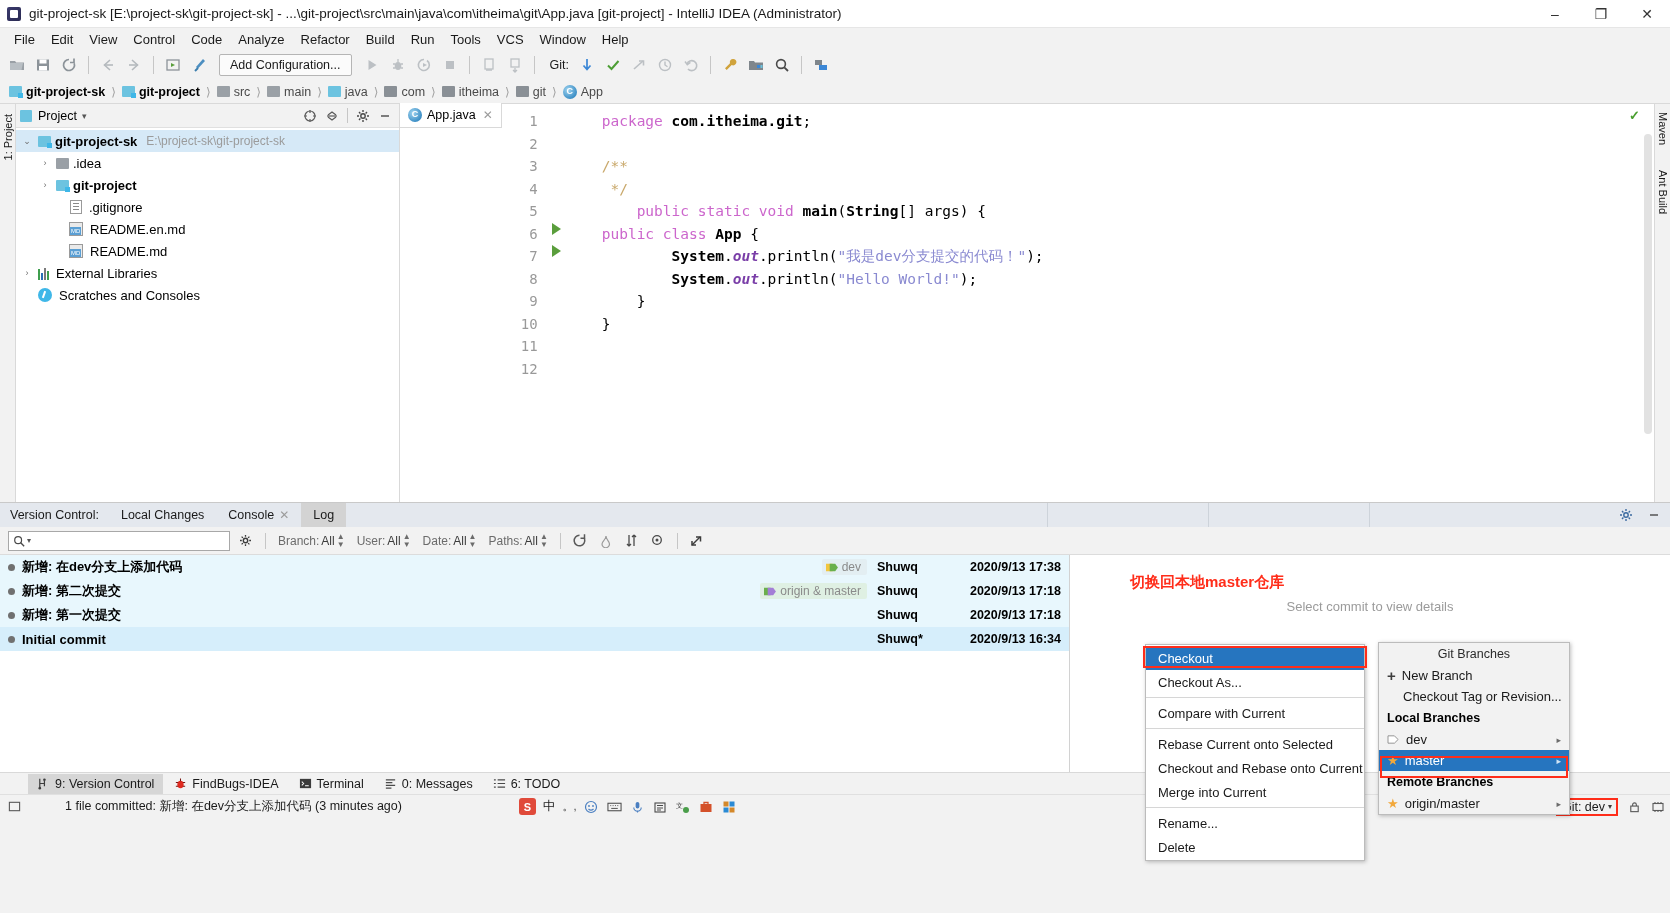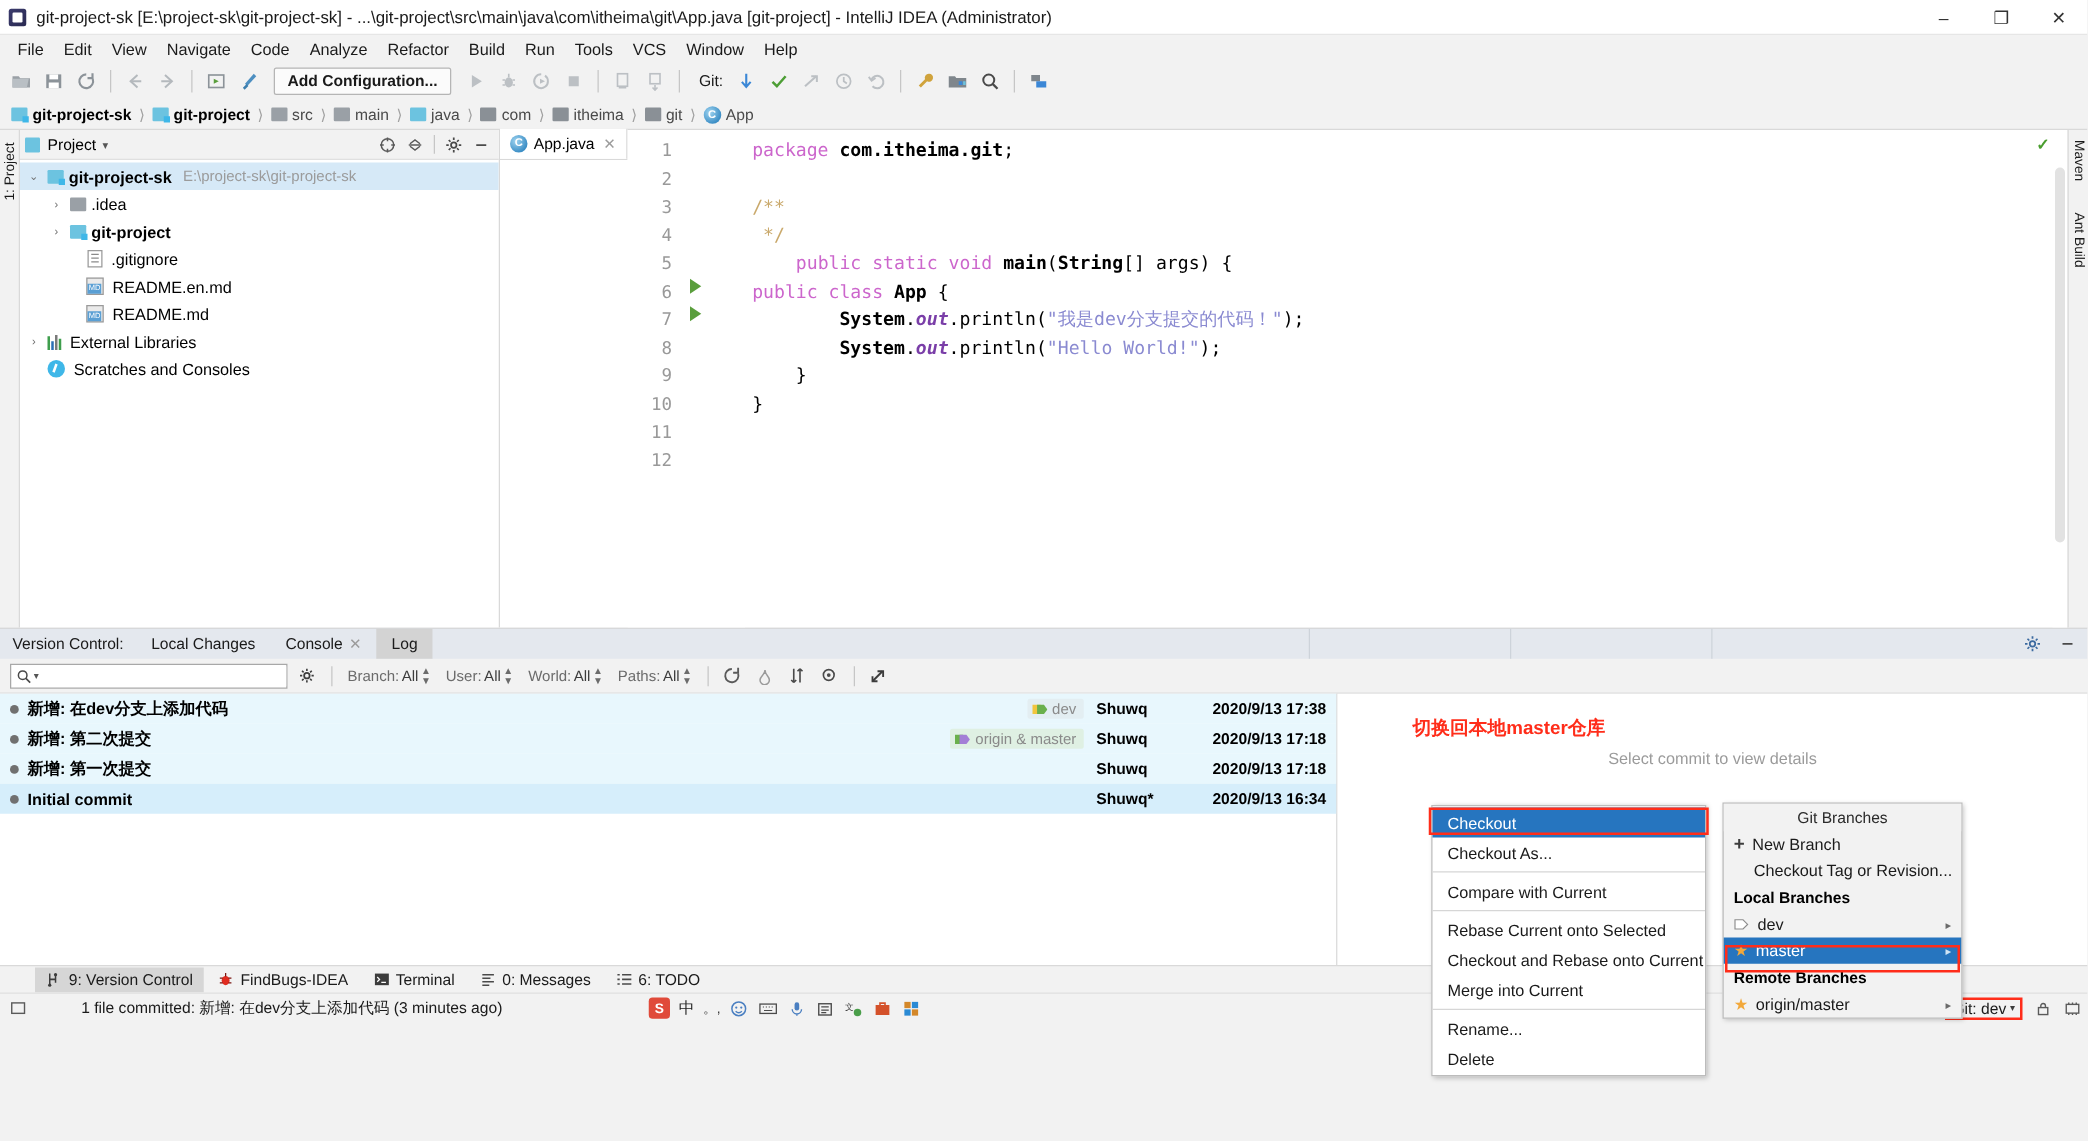--- a/index.html
+++ b/index.html
@@ -39,21 +39,20 @@
 
   
   #toolbar{height:30px;background:#f2f2f2;display:flex;align-items:center;padding-left:5px;gap:2px;}
   .tb{width:24px;height:24px;display:flex;align-items:center;justify-content:center;}
   .tb svg{display:block;}
   .tb-sep{width:1px;height:18px;background:#c6c6c6;margin:0 5px;}
   #add-config{
     height:22px;border:1px solid #b5b5b5;background:#fbfbfb;border-radius:2px;
     padding:0 10px;display:flex;align-items:center;font-size:12.5px;color:#1a1a1a;
     margin:0 6px;
-    font-weight:bold;
   }
   #git-label{font-size:12.5px;color:#1a1a1a;margin:0 4px 0 8px;}
 
   
   #breadcrumb{height:24px;background:#f2f2f2;display:flex;align-items:center;
     padding-left:6px;border-bottom:1px solid #d9d9d9;font-size:12.5px;gap:1px;}
   .crumb{display:flex;align-items:center;gap:4px;padding:0 3px;}
   .crumb .lbl{color:#4a4a4a;}
   .crumb.bold .lbl{color:#000;font-weight:bold;}
   .crumb-sep{color:#a0a0a0;font-size:12px;margin:0 2px;}
@@ -217,21 +216,21 @@
     <div class="wbtn" id="wbtn-min">–</div>
     <div class="wbtn" id="wbtn-max">❐</div>
     <div class="wbtn" id="wbtn-close">✕</div>
   </div>
 </div>
 
 <div id="menubar">
   <div class="menu-item">File</div>
   <div class="menu-item">Edit</div>
   <div class="menu-item">View</div>
-  <div class="menu-item">Navigate</div>
+  <div class="menu-item">Control</div>
   <div class="menu-item">Code</div>
   <div class="menu-item">Analyze</div>
   <div class="menu-item">Refactor</div>
   <div class="menu-item">Build</div>
   <div class="menu-item">Run</div>
   <div class="menu-item">Tools</div>
   <div class="menu-item">VCS</div>
   <div class="menu-item">Window</div>
   <div class="menu-item">Help</div>
 </div>
@@ -629,21 +628,21 @@
         <span>Branch:</span>
         <b>All</b>
         <span class="spin">▲<br>▼</span>
       </div>
     <div class="filt">
         <span>User:</span>
         <b>All</b>
         <span class="spin">▲<br>▼</span>
       </div>
     <div class="filt">
-        <span>World:</span>
+        <span>Date:</span>
         <b>All</b>
         <span class="spin">▲<br>▼</span>
       </div>
     <div class="filt">
         <span>Paths:</span>
         <b>All</b>
         <span class="spin">▲<br>▼</span>
       </div>
     <div class="fsep"></div>
     <span class="ph-icon">

